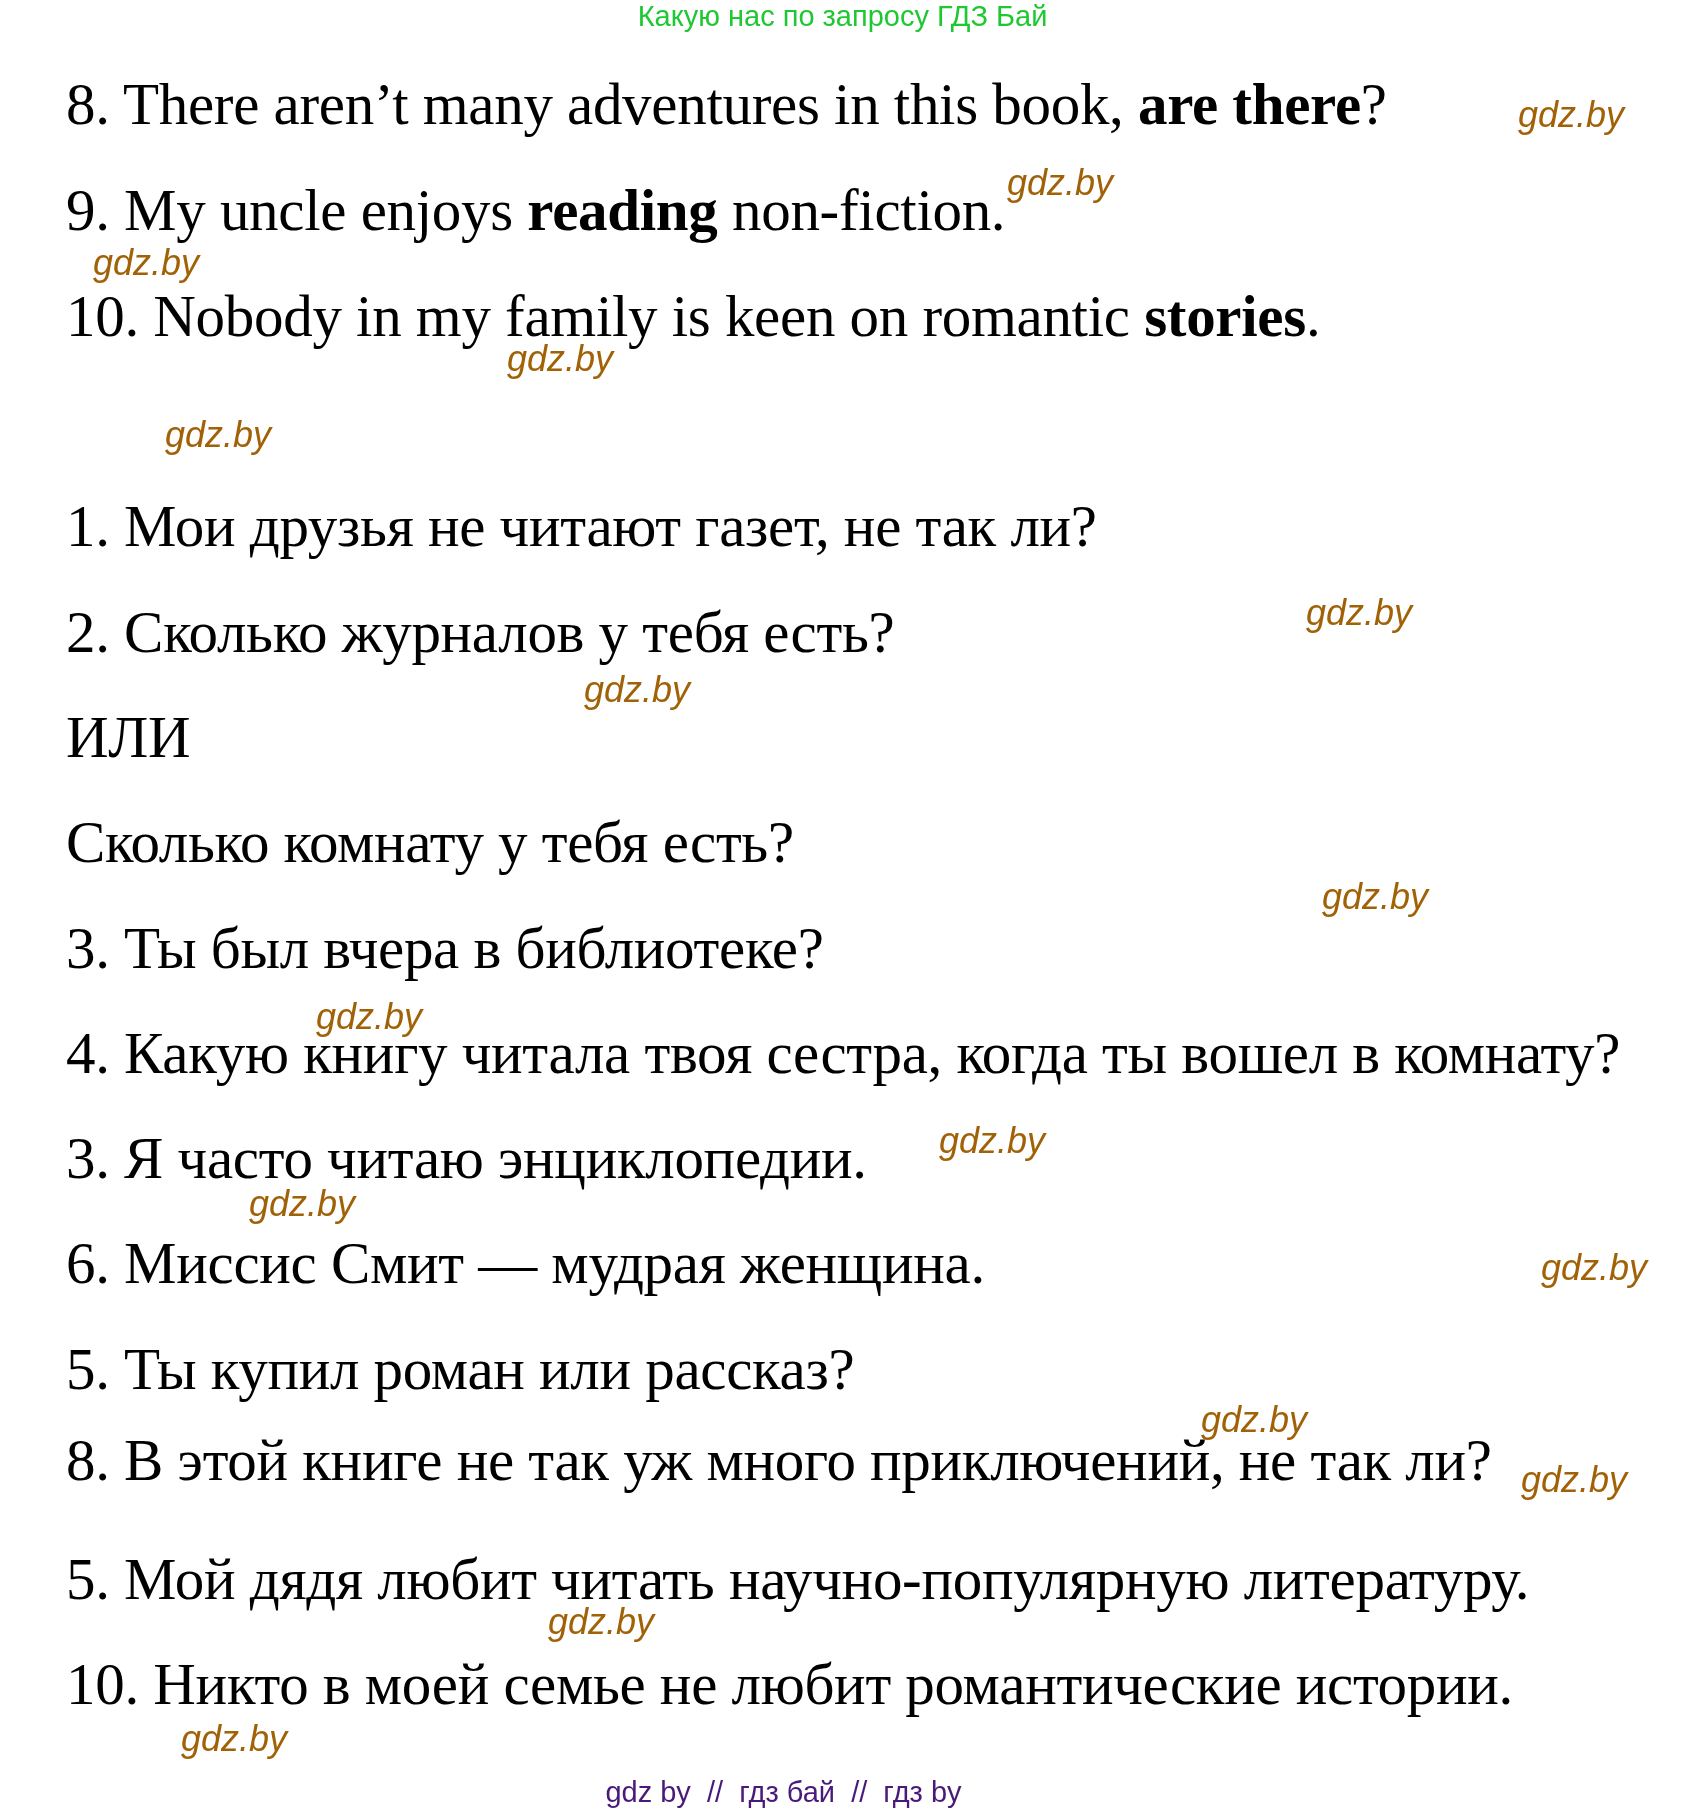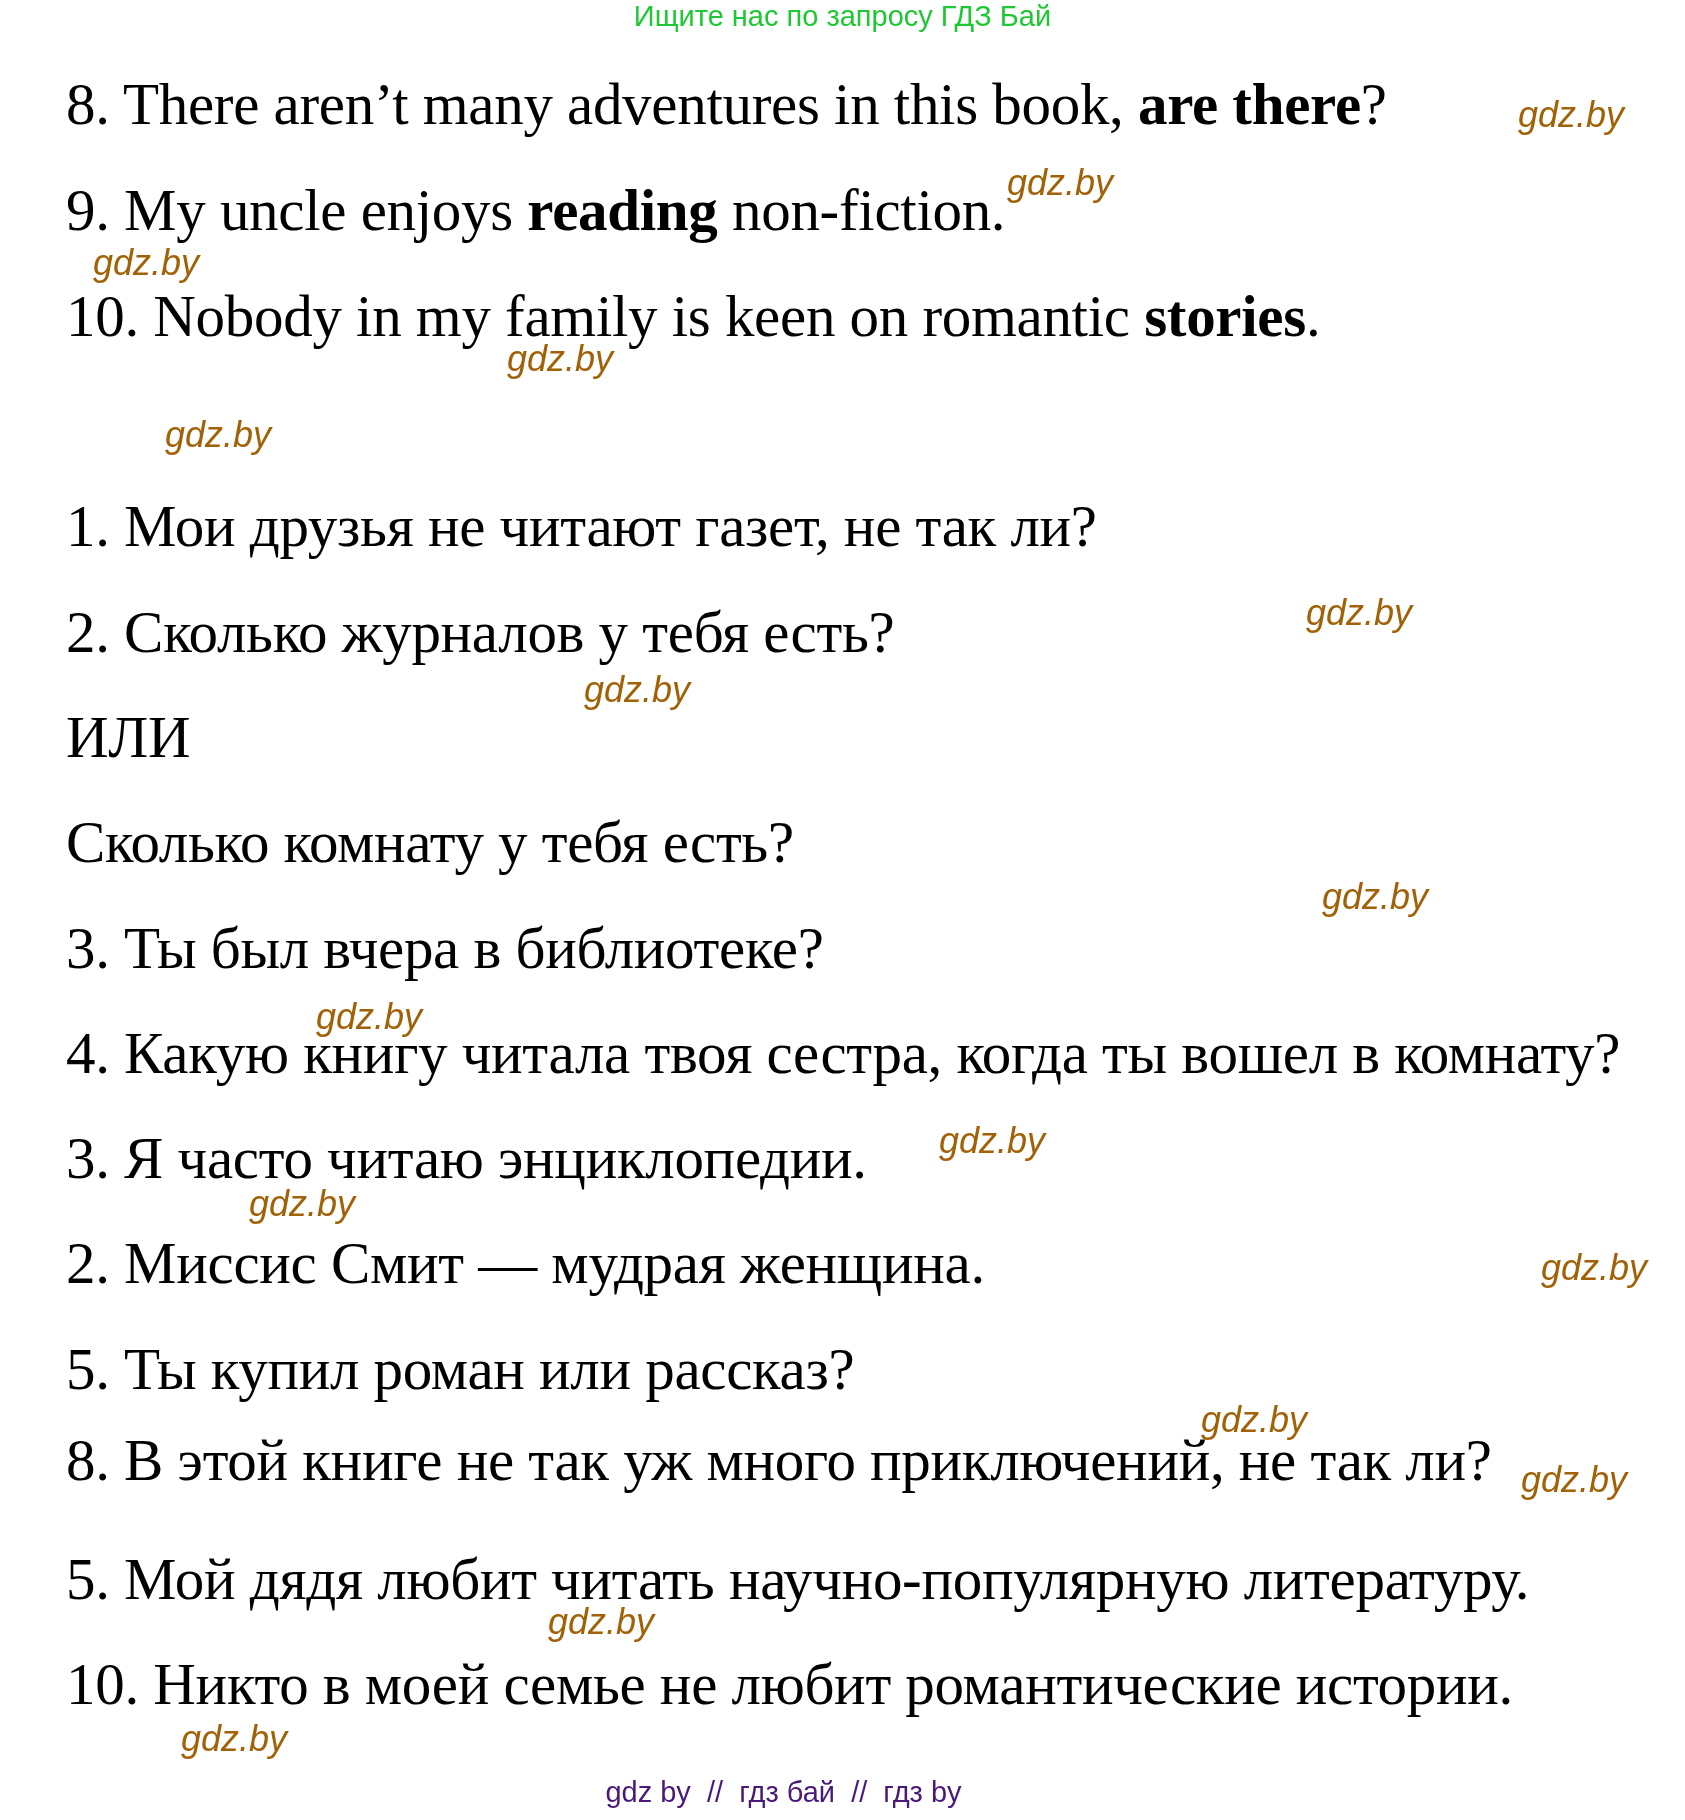--- a/index.html
+++ b/index.html
@@ -21,36 +21,36 @@
   }
   .line b { font-weight: bold; }
   .wm {
     position: absolute; font-family: "Liberation Sans", sans-serif;
     font-size: 36px; line-height: 30px; color: #a16207; white-space: nowrap; font-style: italic;
   }
 </style>
 </head>
 <body>
 
-<div class="header">Ищите нас по запросу ГДЗ Бай</div>
+<div class="header">Какую нас по запросу ГДЗ Бай</div>
 
 <div class="line" style="top:72px"><span>8.</span> <span>There aren’t many adventures in this book, </span><b>are there</b><span>?</span></div>
 
 <div class="line" style="top:178px"><span>9.</span> <span>My uncle enjoys </span><b>reading</b><span> non-fiction.</span></div>
 
 <div class="line" style="top:284px"><span>10.</span> <span>Nobody in my family is keen on romantic </span><b>stories</b><span>.</span></div>
 
 <div class="line" style="top:494px">1. Мои друзья не читают газет, не так ли?</div>
 <div class="line" style="top:600px">2. Сколько журналов у тебя есть?</div>
 <div class="line" style="top:705px">ИЛИ</div>
 <div class="line" style="top:810px">Сколько комнату у тебя есть?</div>
 <div class="line" style="top:916px">3. Ты был вчера в библиотеке?</div>
 <div class="line" style="top:1021px">4. Какую книгу читала твоя сестра, когда ты вошел в комнату?</div>
 <div class="line" style="top:1126px">3. Я часто читаю энциклопедии.</div>
-<div class="line" style="top:1231px">2. Миссис Смит — мудрая женщина.</div>
+<div class="line" style="top:1231px">6. Миссис Смит — мудрая женщина.</div>
 <div class="line" style="top:1337px">5. Ты купил роман или рассказ?</div>
 <div class="line" style="top:1428px">8. В этой книге не так уж много приключений, не так ли?</div>
 <div class="line" style="top:1547px">5. Мой дядя любит читать научно-популярную литературу.</div>
 <div class="line" style="top:1652px">10. Никто в моей семье не любит романтические истории.</div>
 
 <div class="wm" style="left:1518px;top:100px">gdz.by</div>
 <div class="wm" style="left:1007px;top:168px">gdz.by</div>
 <div class="wm" style="left:93px;top:248px">gdz.by</div>
 <div class="wm" style="left:507px;top:344px">gdz.by</div>
 <div class="wm" style="left:165px;top:420px">gdz.by</div>

